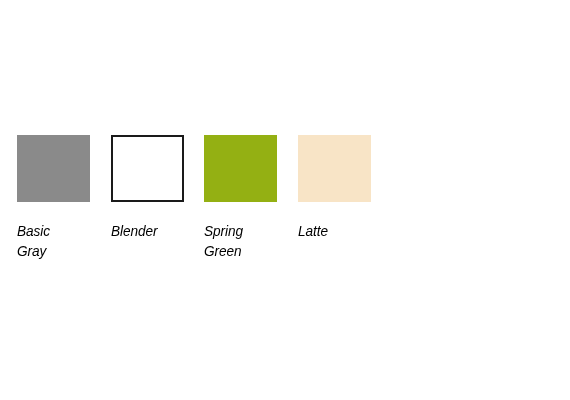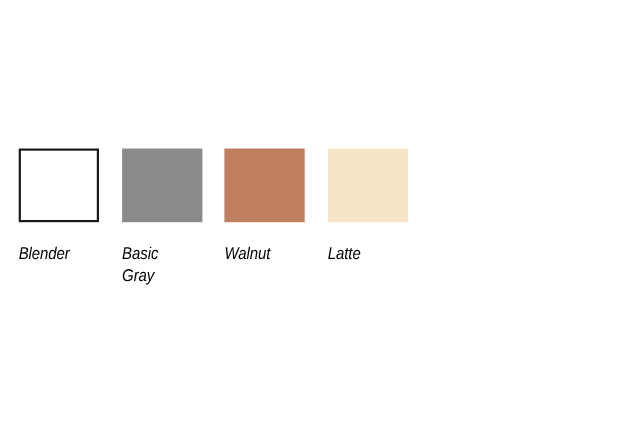--- a/index.html
+++ b/index.html
@@ -73,35 +73,36 @@
     width: 84px;
   }
 </style>
 </head>
 <body style="background-color: rgb(255, 255, 255);">
 
 <div id="palette-board">
   <div id="swatch-row">
 
     <div class="swatch-item">
+      <div class="swatch-chip" style="background-color: rgb(138, 138, 138);"></div>
+      <div class="swatch-label">Basic
+Gray</div>
+    </div>
+
+    <div class="swatch-item">
       <div class="swatch-chip outlined" style="background-color: rgb(255, 255, 255);"></div>
       <div class="swatch-label">Blender</div>
     </div>
 
     <div class="swatch-item">
-      <div class="swatch-chip" style="background-color: rgb(138, 138, 138);"></div>
-      <div class="swatch-label">Basic
-Gray</div>
+      <div class="swatch-chip" style="background-color: rgb(148, 176, 19);"></div>
+      <div class="swatch-label">Spring
+Green</div>
     </div>
 
-
-    <div class="swatch-item">
-      <div class="swatch-chip" style="background-color: rgb(191, 127, 94);"></div>
-      <div class="swatch-label">Walnut</div>
-    </div>
 
     <div class="swatch-item">
       <div class="swatch-chip" style="background-color: rgb(248, 228, 198);"></div>
       <div class="swatch-label">Latte</div>
     </div>
 
 
   </div>
 </div>
 

